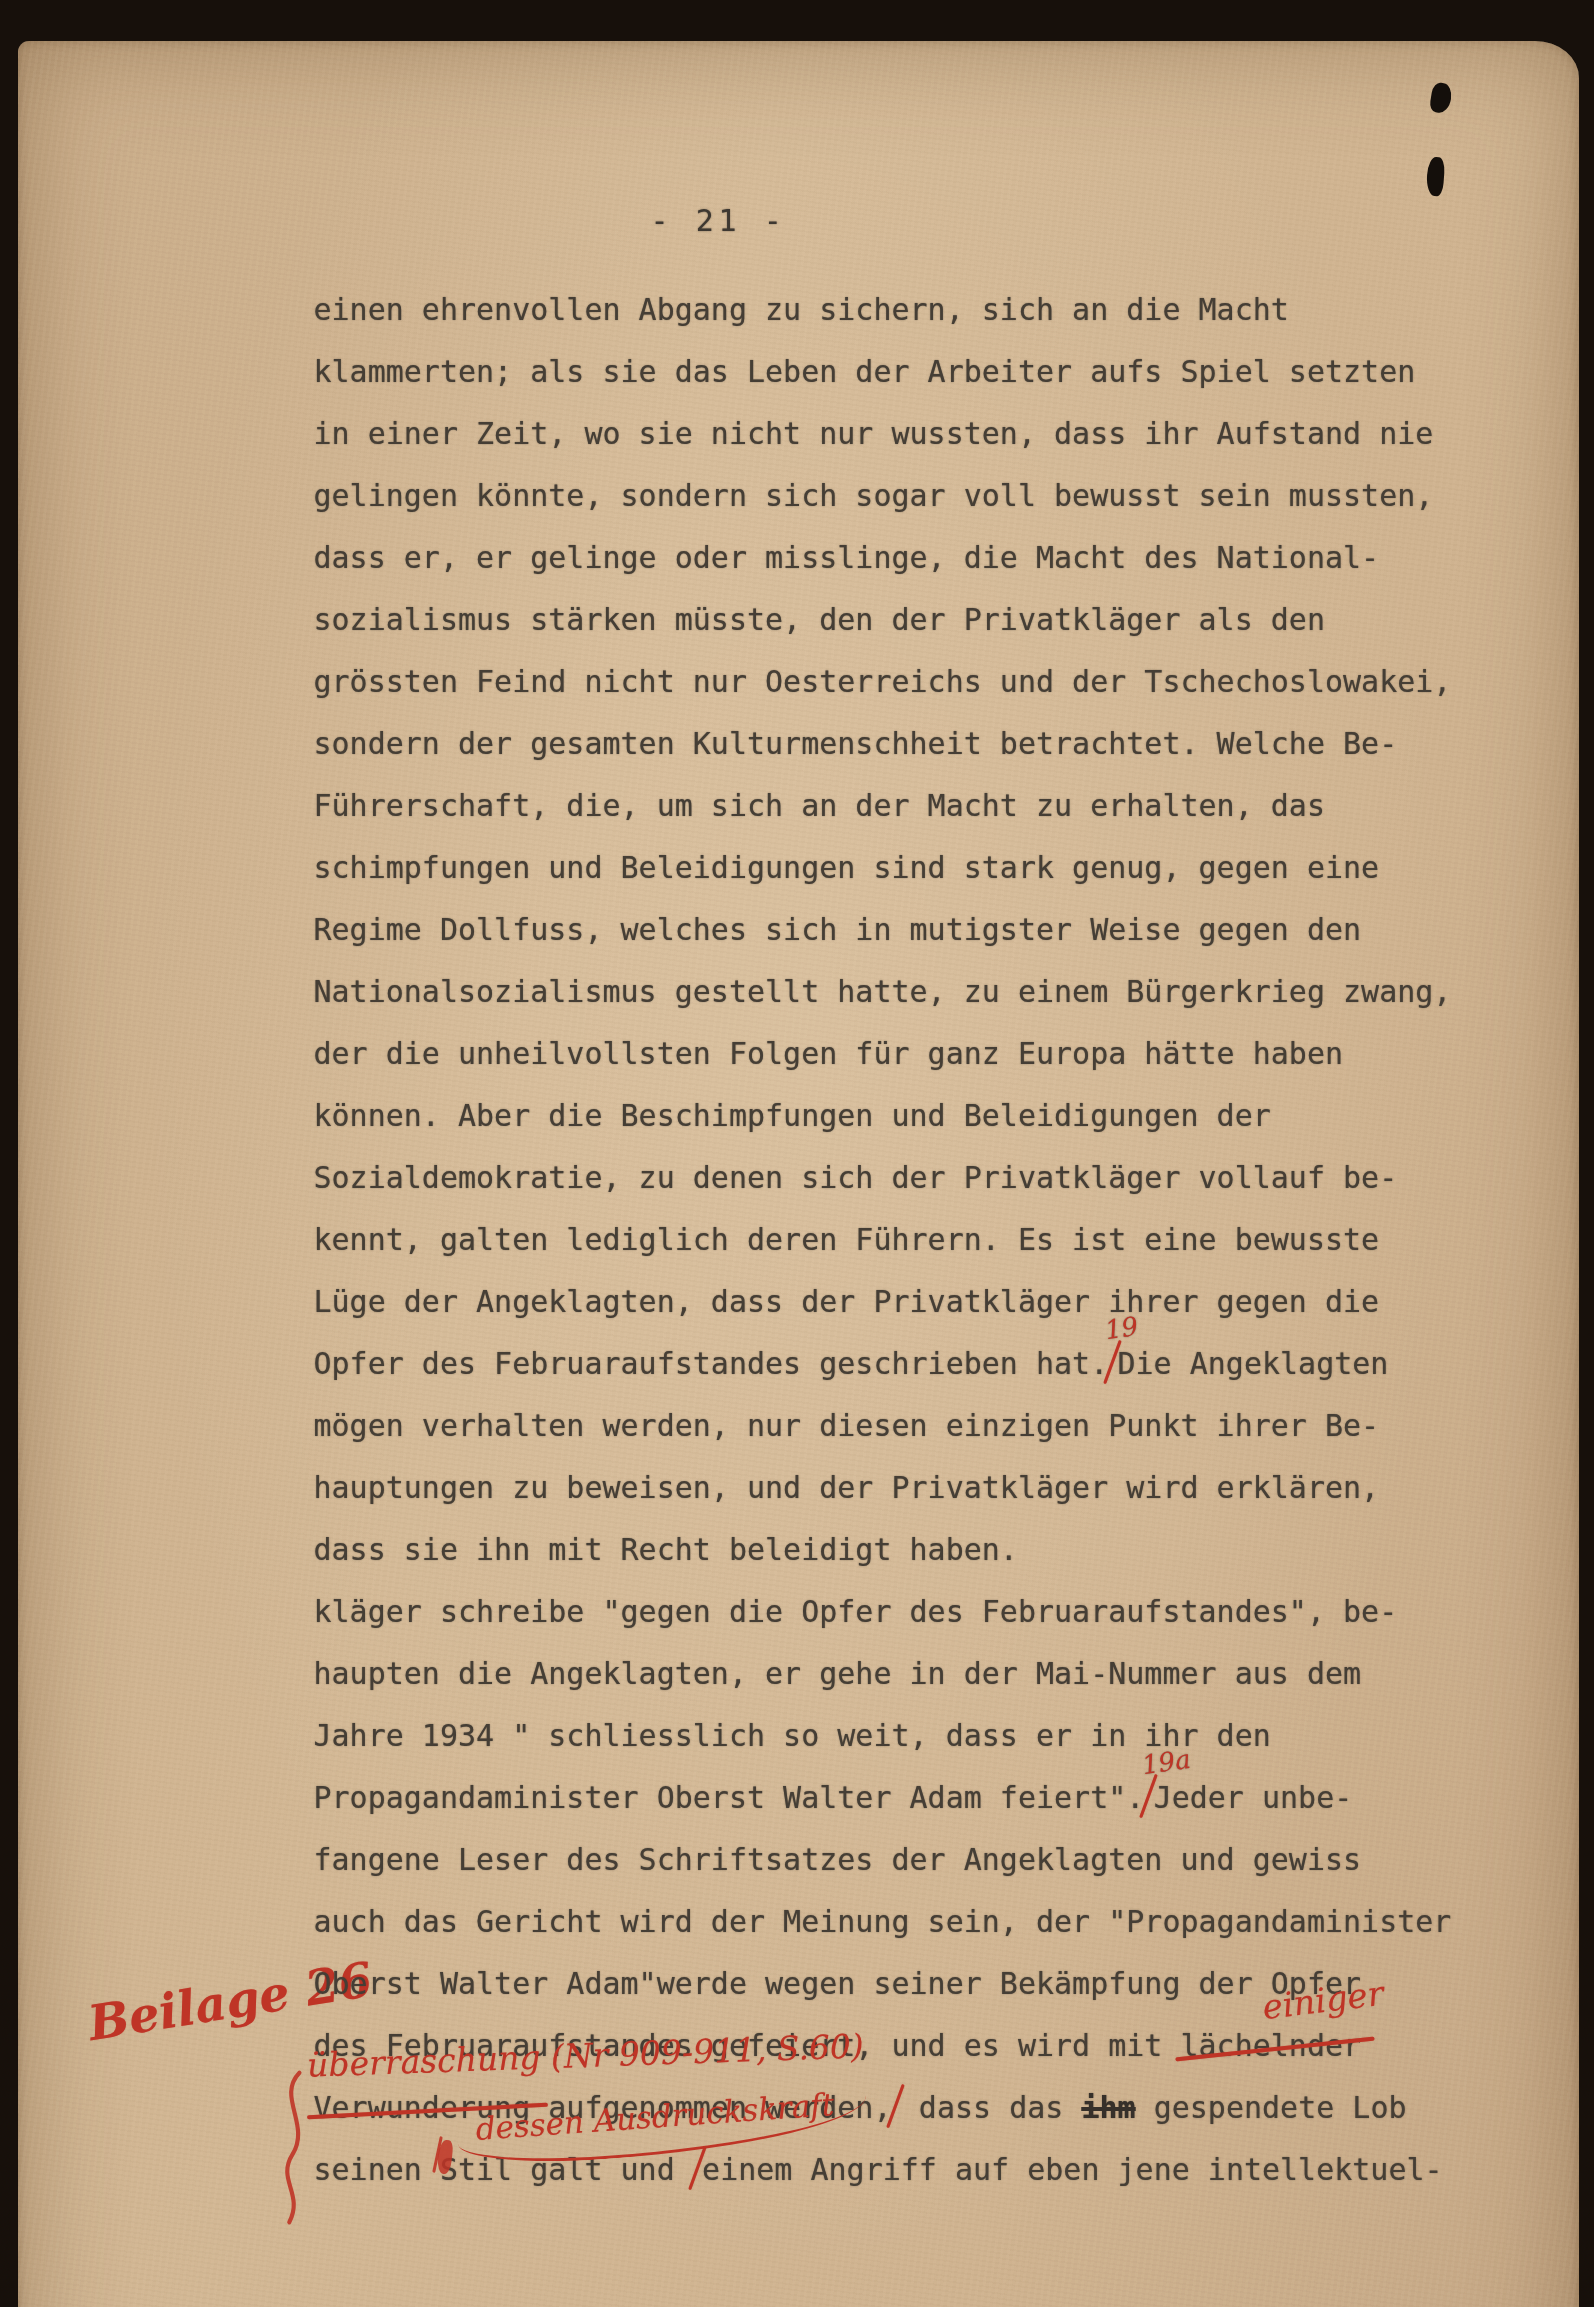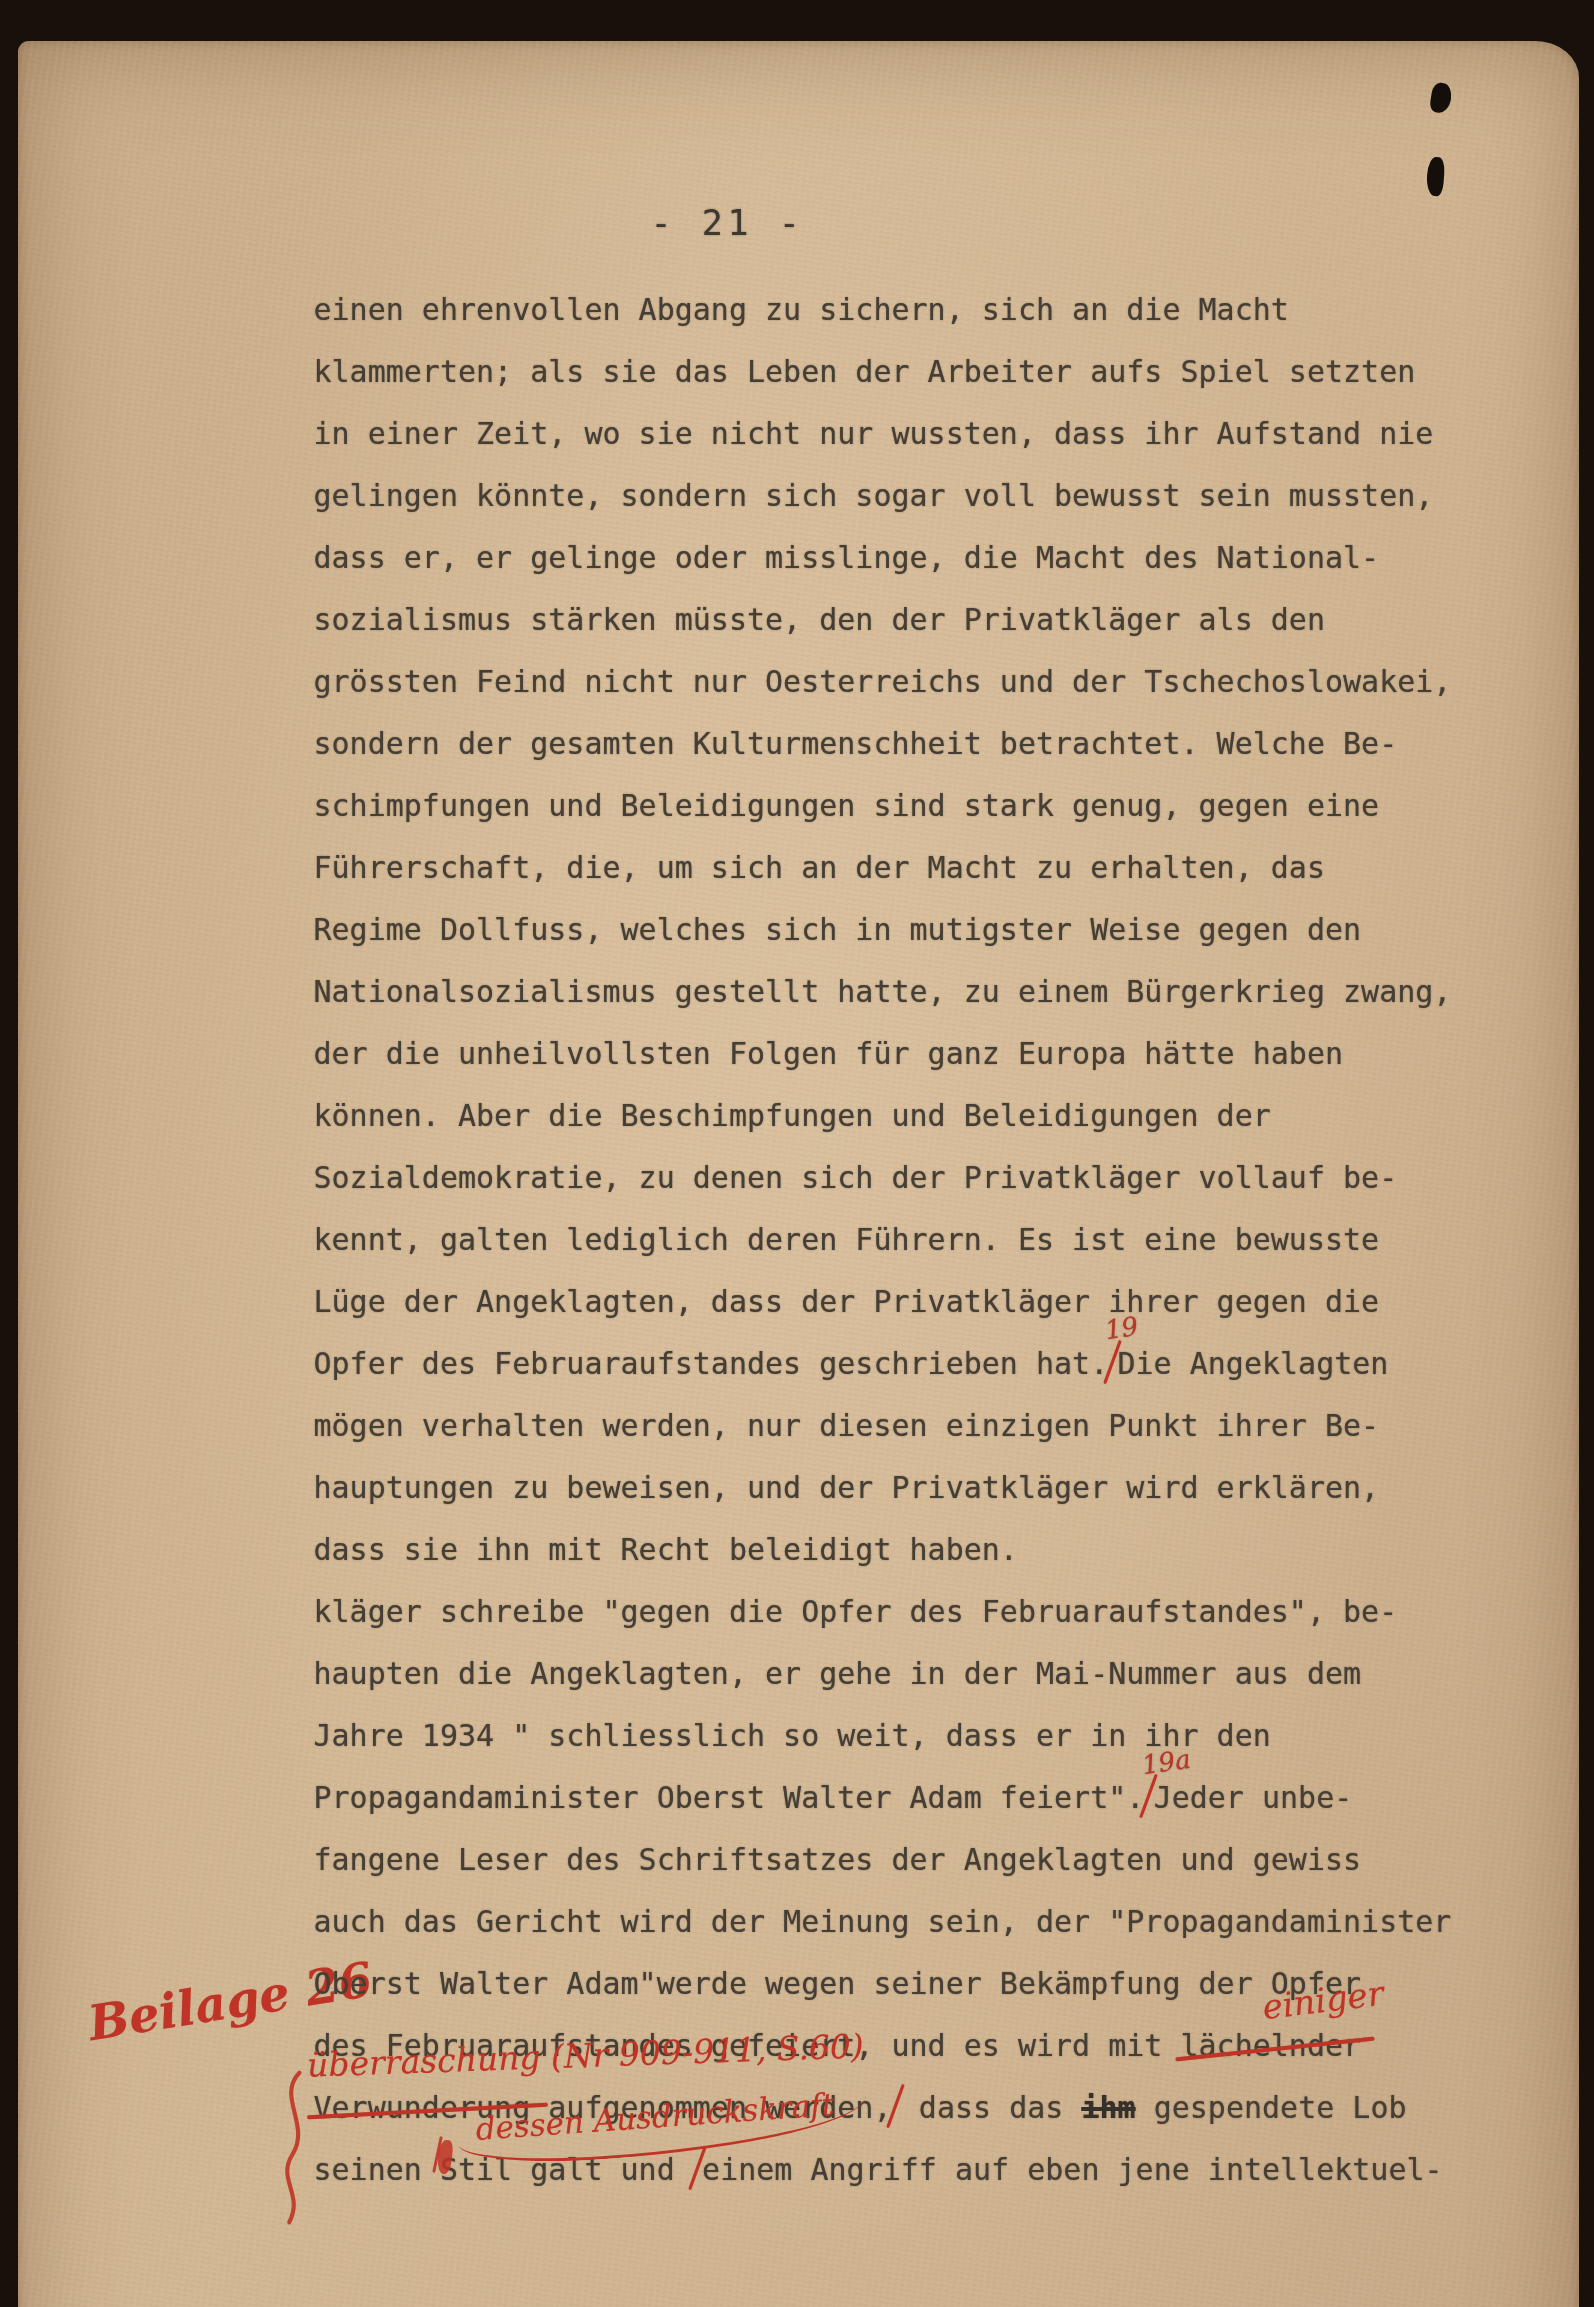--- a/index.html
+++ b/index.html
@@ -18,21 +18,21 @@
   }
   .paper::before{
     content:"";position:absolute;inset:0;pointer-events:none;
     background:
       repeating-linear-gradient(8deg, rgba(125,95,62,.035) 0 1.8px, rgba(0,0,0,0) 1.8px 5px),
       repeating-linear-gradient(98deg, rgba(255,235,200,.05) 0 2.8px, rgba(0,0,0,0) 2.8px 6.5px);
     border-radius:inherit;
   }
   .pagenum{
     position:absolute;left:633px;top:162px;
-    font-size:35px;letter-spacing:4.6px;color:#3e3831;
+    font-size:30px;letter-spacing:4.6px;color:#3e3831;
     text-shadow:0 0 1.8px rgba(60,52,42,.65);
   }
   .text{
     position:absolute;left:296px;top:238px;width:1218px;
     font-size:30px;line-height:62px;color:#453e35;
     text-shadow:0 0 1.4px rgba(62,55,46,.68);
   }
   .tl{white-space:pre;height:62px;position:relative;}
   .tl.indent{text-indent:388px;}
   
@@ -107,22 +107,22 @@
 
   <div class="text">
     <div class="tl">einen ehrenvollen Abgang zu sichern, sich an die Macht</div>
     <div class="tl">klammerten; als sie das Leben der Arbeiter aufs Spiel setzten</div>
     <div class="tl">in einer Zeit, wo sie nicht nur wussten, dass ihr Aufstand nie</div>
     <div class="tl">gelingen könnte, sondern sich sogar voll bewusst sein mussten,</div>
     <div class="tl">dass er, er gelinge oder misslinge, die Macht des National-</div>
     <div class="tl">sozialismus stärken müsste, den der Privatkläger als den</div>
     <div class="tl">grössten Feind nicht nur Oesterreichs und der Tschechoslowakei,</div>
     <div class="tl">sondern der gesamten Kulturmenschheit betrachtet. Welche Be-</div>
+    <div class="tl">Führerschaft, die, um sich an der Macht zu erhalten, das</div>
     <div class="tl">schimpfungen und Beleidigungen sind stark genug, gegen eine</div>
-    <div class="tl">Führerschaft, die, um sich an der Macht zu erhalten, das</div>
     <div class="tl">Regime Dollfuss, welches sich in mutigster Weise gegen den</div>
     <div class="tl">Nationalsozialismus gestellt hatte, zu einem Bürgerkrieg zwang,</div>
     <div class="tl">der die unheilvollsten Folgen für ganz Europa hätte haben</div>
     <div class="tl">können. Aber die Beschimpfungen und Beleidigungen der</div>
     <div class="tl">Sozialdemokratie, zu denen sich der Privatkläger vollauf be-</div>
     <div class="tl">kennt, galten lediglich deren Führern. Es ist eine bewusste</div>
     <div class="tl">Lüge der Angeklagten, dass der Privatkläger ihrer gegen die</div>
 
     <div class="tl"><span>Opfer des Februaraufstandes geschrieben hat.</span><span class="rmark"><span class="rslash"></span><span class="rsup">19</span></span><span>Die Angeklagten</span></div>
 

